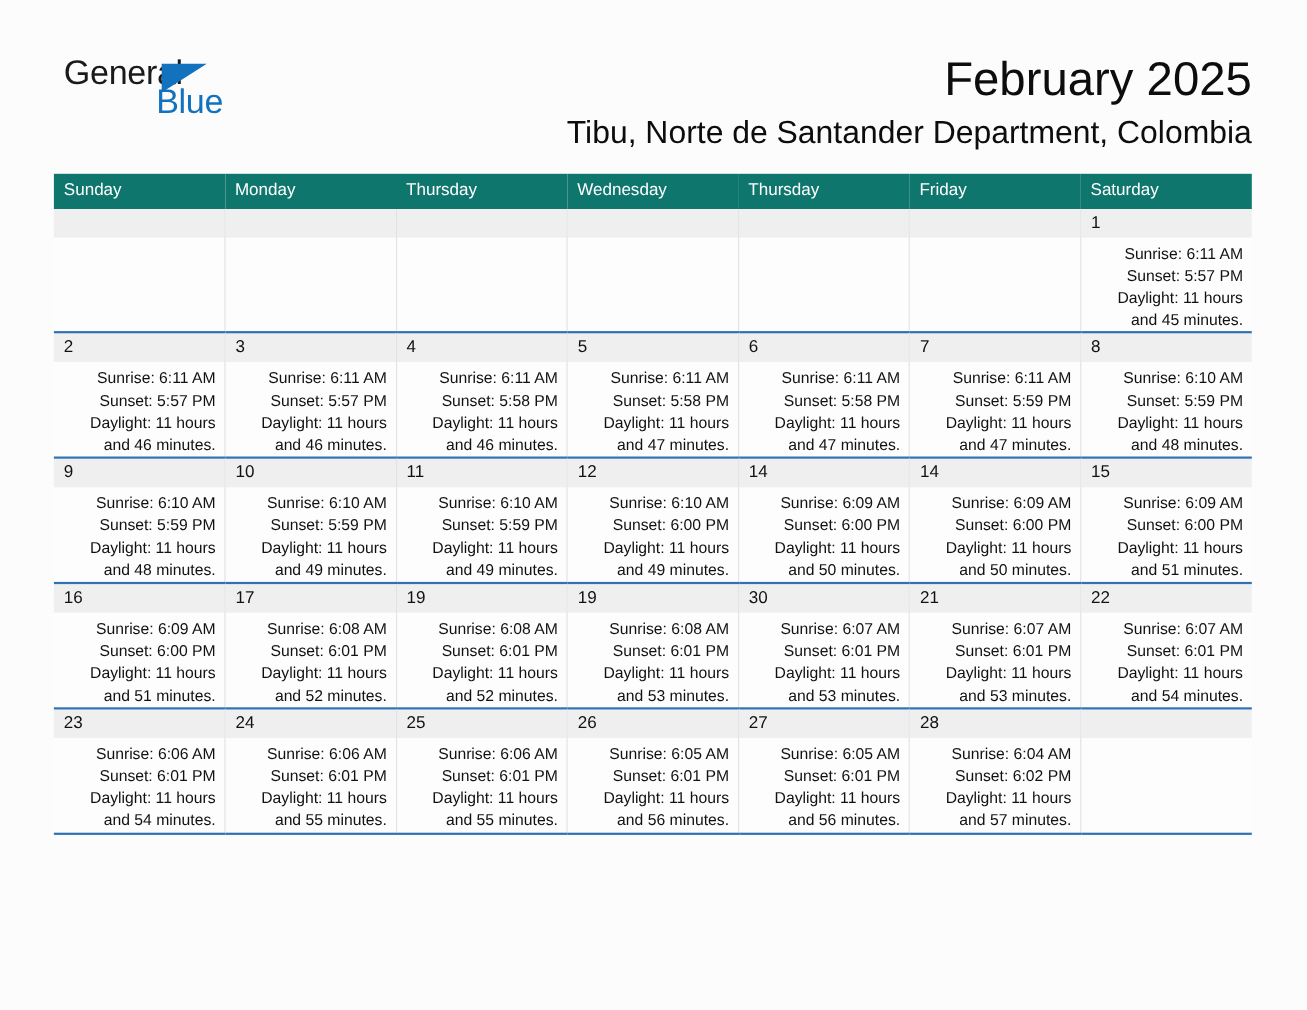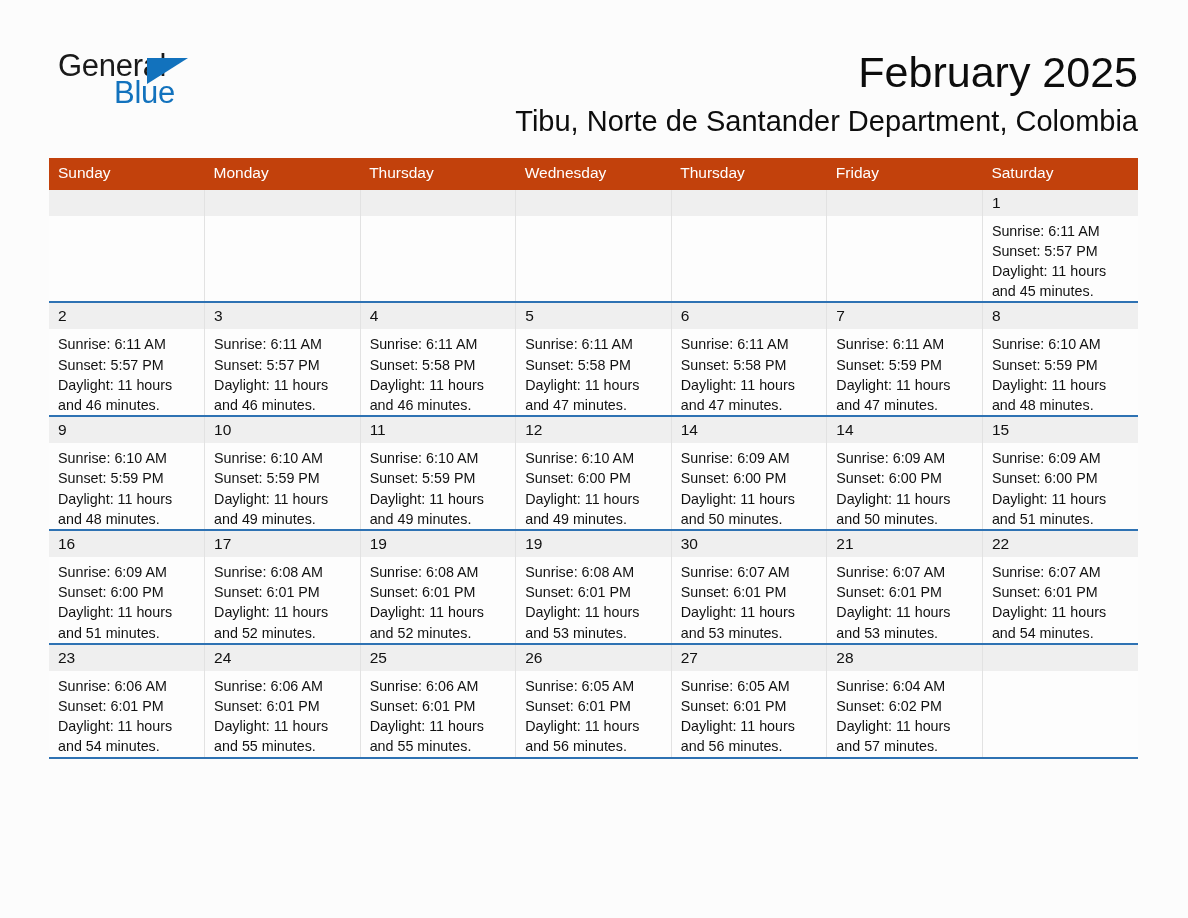--- a/index.html
+++ b/index.html
@@ -49,21 +49,21 @@
     position: absolute;
     left: 89px;
     top: 8px;
     width: 0;
     height: 0;
     border-left: 41px solid #1272bd;
     border-bottom: 26px solid transparent;
   }
   .logo-blue {
     position: absolute;
-    left: 56px;
+    left: 84px;
     top: 27px;
     font-size: 31px;
     letter-spacing: -0.3px;
     color: #1272bd;
     line-height: 1;
   }
 
   .title-block {
     position: absolute;
     right: 50px;
@@ -90,21 +90,21 @@
   
   .calendar {
     position: absolute;
     left: 49px;
     top: 158px;
     width: 1089px;
     border-collapse: collapse;
     table-layout: fixed;
   }
   .calendar th {
-    background: #c2410c;
+    background: #0f766e;
     color: #ffffff;
     font-weight: normal;
     font-size: 15.5px;
     text-align: left;
     padding: 6px 0 7px 9px;
     border: none;
     line-height: 1.2;
   }
   .calendar td {
     vertical-align: top;
@@ -125,20 +125,21 @@
     height: 18px;
     line-height: 18px;
     box-sizing: content-box;
   }
   .daynum.empty { color: transparent; }
   .details {
     padding: 5px 8px 0 9px;
     font-size: 14.3px;
     line-height: 20.2px;
     color: #111;
+    text-align: right;
   }
   .details div { white-space: nowrap; }
   .details .wrap { white-space: normal; }
 </style>
 </head>
 <body>
 
 <div class="page">
 
   <div class="header">

